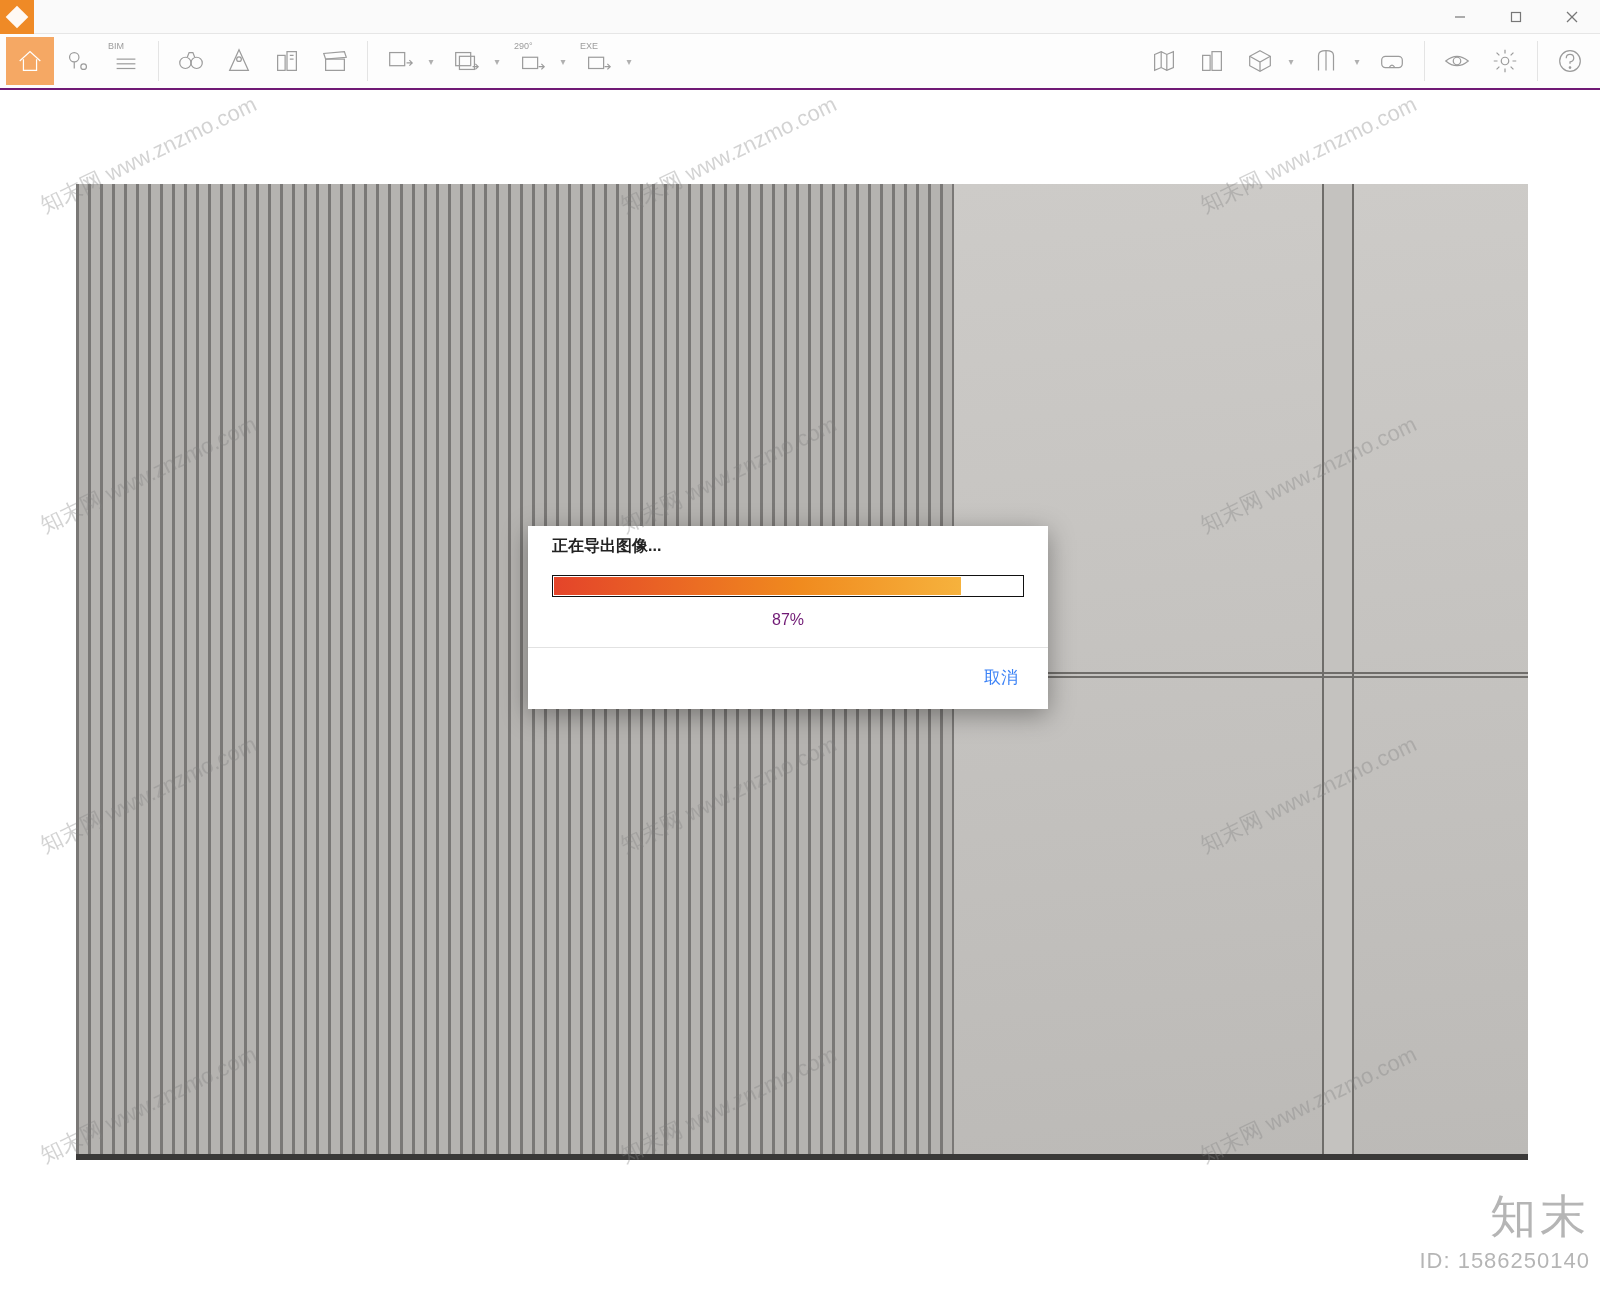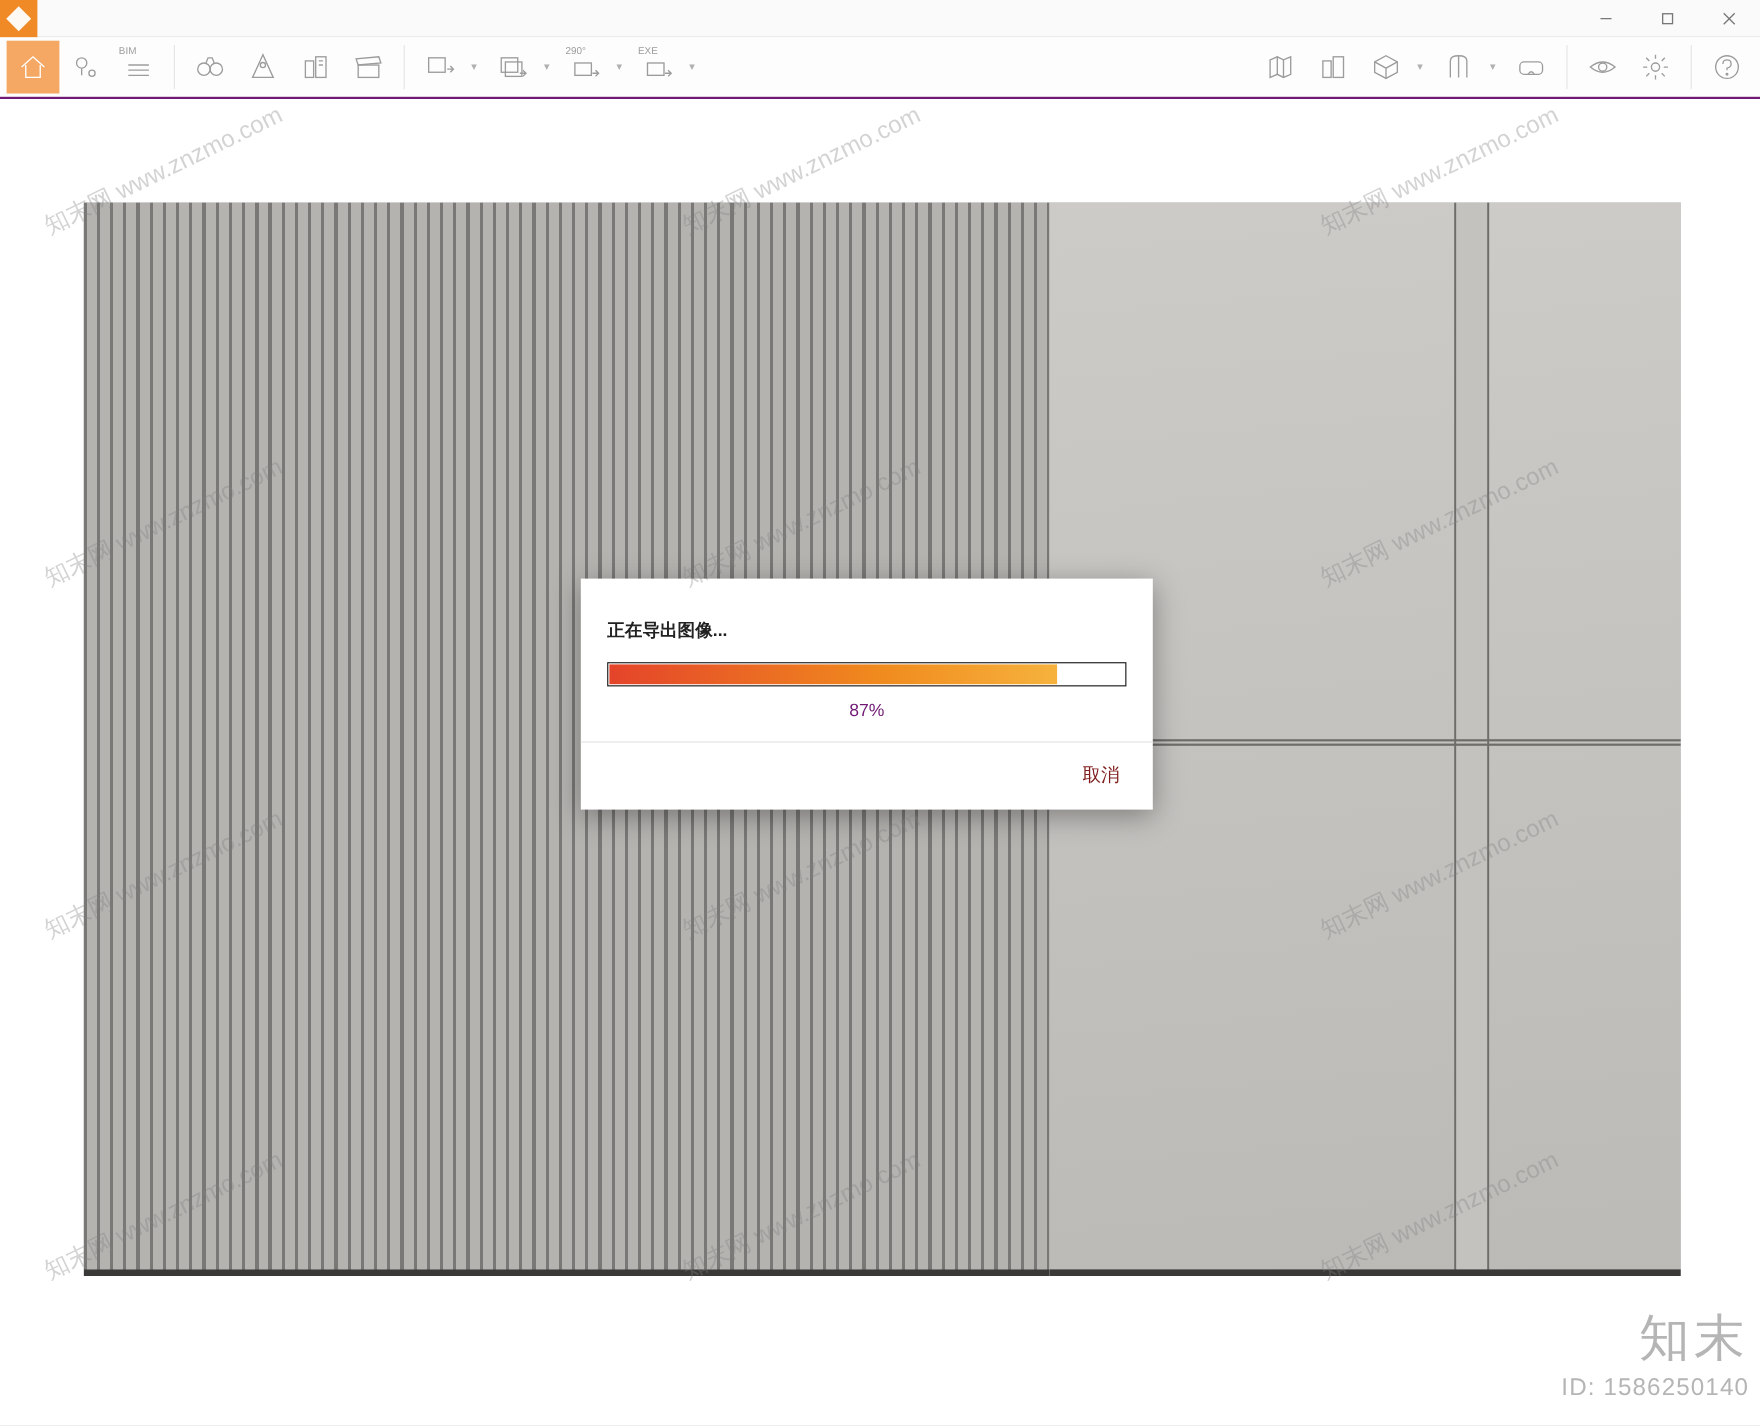--- a/index.html
+++ b/index.html
@@ -100,40 +100,40 @@
   .h2 { top:492px; }
   .bottom-edge { position:absolute; left:878px; right:0; bottom:0; height:6px; background:#3a3938;}
   
   .dialog {
     position:absolute;
     left:528px; top:436px;
     width:520px;
     background:#fff;
     box-shadow:0 6px 24px rgba(0,0,0,0.35);
   }
-  .dlg-body { padding:37px 24px 14px; }
+  .dlg-body { padding:10px 24px 14px; }
   .dlg-title { font-size:16px; font-weight:600; color:#222; margin-bottom:18px;}
   .progress-track {
     width:100%; height:22px;
     border:1px solid #111;
     background:#fff;
     padding:1px;
   }
   .progress-fill {
     height:100%;
     background:linear-gradient(90deg,#e4442a 0%, #f08a1e 60%, #f6b23d 100%);
   }
   .dlg-pct { text-align:center; font-size:16px; color:#701a75; padding:14px 0 4px;}
   .dlg-div { height:1px; background:#e2e2e2; }
   .dlg-foot {
     display:flex; justify-content:flex-end;
     padding:12px 20px 14px;
   }
   .dlg-cancel {
-    font-size:17px; color:#7f1d1d; background:none; border:none;
+    font-size:17px; color:#3b82f6; background:none; border:none;
     padding:6px 10px;
   }
   
   .wm {
     position:absolute; color:rgba(130,130,130,0.35);
     font-size:22px; transform:rotate(-26deg);
     pointer-events:none; white-space:nowrap;
   }
   .wm-block {
     position:absolute; right:10px; bottom:22px;

